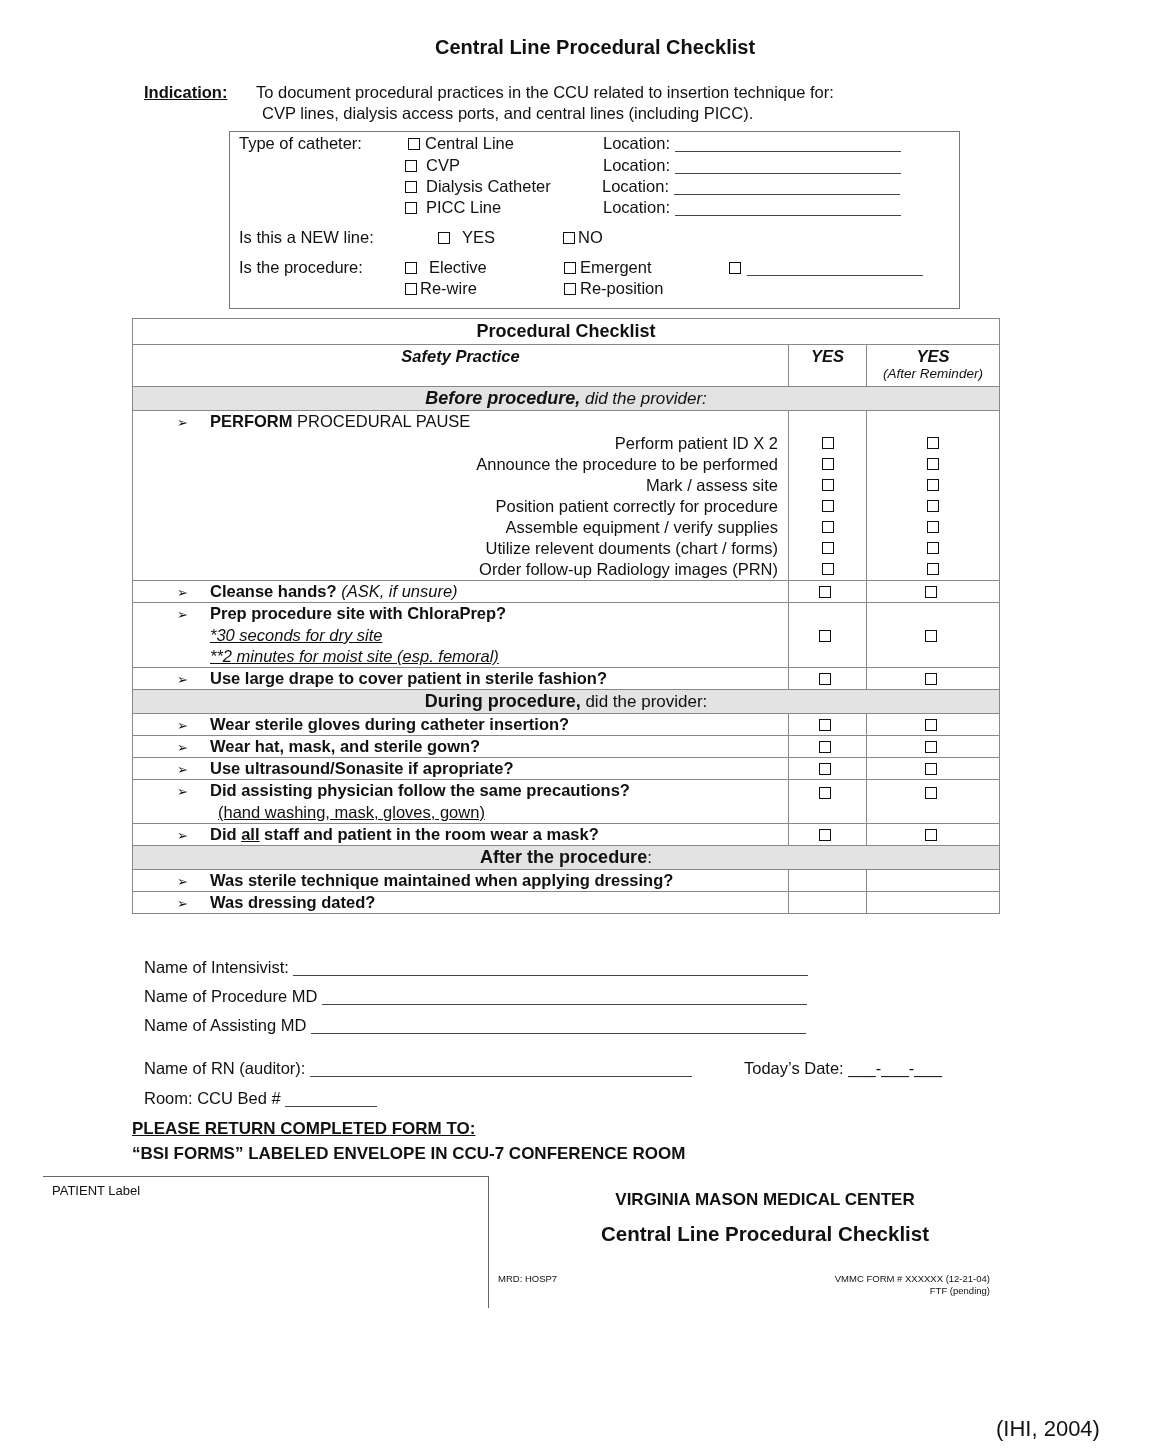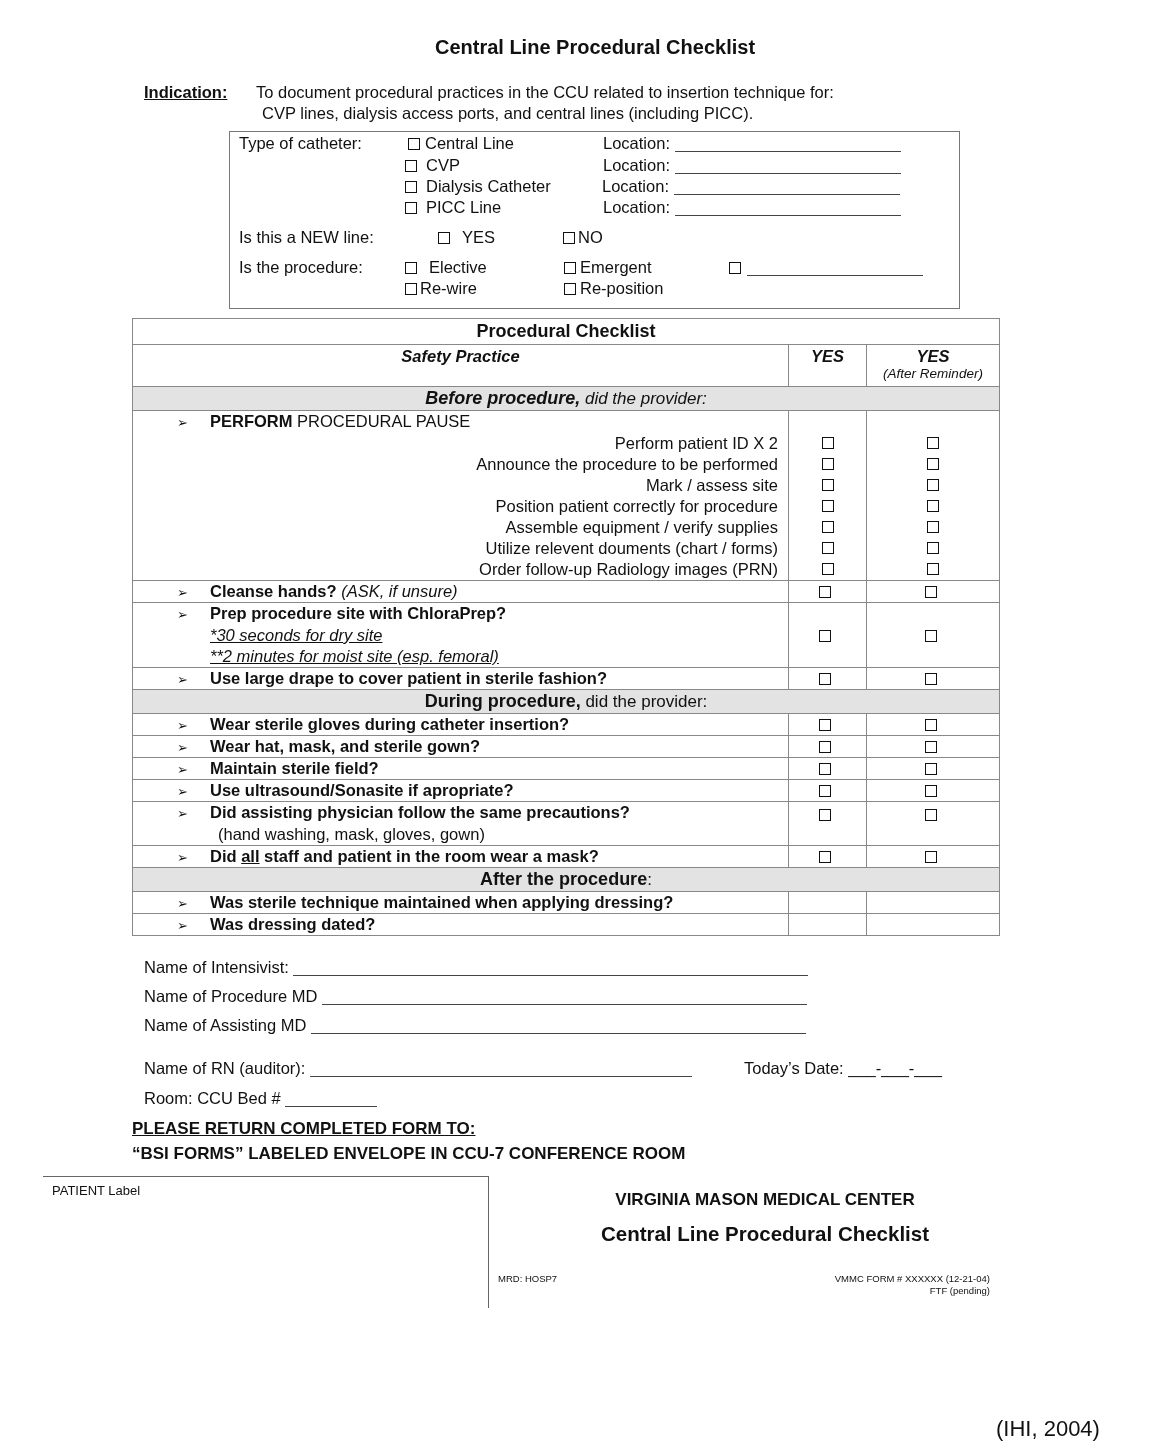--- a/index.html
+++ b/index.html
@@ -36,21 +36,21 @@
   .hdr-title { text-align: center; font-weight: bold; font-size: 18px; height: 26px; }
   .hdr-col { font-weight: bold; font-style: italic; text-align: center; vertical-align: top !important; height: 42px; padding-top: 2px !important; }
   .hdr-sub { font-weight: normal; font-size: 13.5px; display: block; }
   .section { background: #e3e3e3; text-align: center; height: 24px; font-size: 17px; }
   .section b { font-size: 18px; }
   .item { padding-left: 44px !important; height: 22px; }
   .item .arrow { display: inline-block; width: 33px; font-size: 13px; }
   .item .q { font-weight: bold; }
   .item .note { font-style: italic; font-weight: normal; }
   .item .sub { display: block; padding-left: 33px; font-style: italic; text-decoration: underline; font-weight: normal; line-height: 21px; }
-  .item .subplain { display: block; padding-left: 41px; font-weight: normal; line-height: 21px; }
+  .item .subplain { display: block; padding-left: 41px; font-weight: normal; line-height: 21px; text-decoration: underline; }
   .pause-lines { text-align: right; padding-right: 10px !important; line-height: 21px; }
   .cbcol { line-height: 21px; }
   .cbcol .cb { margin: 0; }
 
   .sig { position: absolute; font-size: 16.5px; white-space: nowrap; }
   .return { position: absolute; left: 132px; font-size: 17px; font-weight: bold; }
   .patient-box {
     position: absolute; left: 43px; top: 1176px; width: 446px; height: 132px;
     border-top: 1.5px solid #666; border-right: 1.5px solid #666;
   }
@@ -167,25 +167,20 @@
     <td class="item"><span class="arrow">➢</span><span class="q">Wear sterile gloves during catheter insertion?</span></td>
     <td class="c-yes"><span class="cb"></span></td>
     <td class="c-yes2"><span class="cb"></span></td>
   </tr>
   <tr>
     <td class="item"><span class="arrow">➢</span><span class="q">Wear hat, mask, and sterile gown?</span></td>
     <td class="c-yes"><span class="cb"></span></td>
     <td class="c-yes2"><span class="cb"></span></td>
   </tr>
   <tr>
-    <td class="item"><span class="arrow">➢</span><span class="q">Maintain sterile field?</span></td>
-    <td class="c-yes"><span class="cb"></span></td>
-    <td class="c-yes2"><span class="cb"></span></td>
-  </tr>
-  <tr>
     <td class="item"><span class="arrow">➢</span><span class="q">Use ultrasound/Sonasite if apropriate?</span></td>
     <td class="c-yes"><span class="cb"></span></td>
     <td class="c-yes2"><span class="cb"></span></td>
   </tr>
   <tr>
     <td class="item" style="line-height:21px;">
           <div><span class="arrow">➢</span><span class="q">Did assisting physician follow the same precautions?</span></div>
           <span class="subplain">(hand washing, mask, gloves, gown)</span>
         </td>
     <td class="c-yes" style="vertical-align:top;padding-top:3px;"><span class="cb"></span></td>

